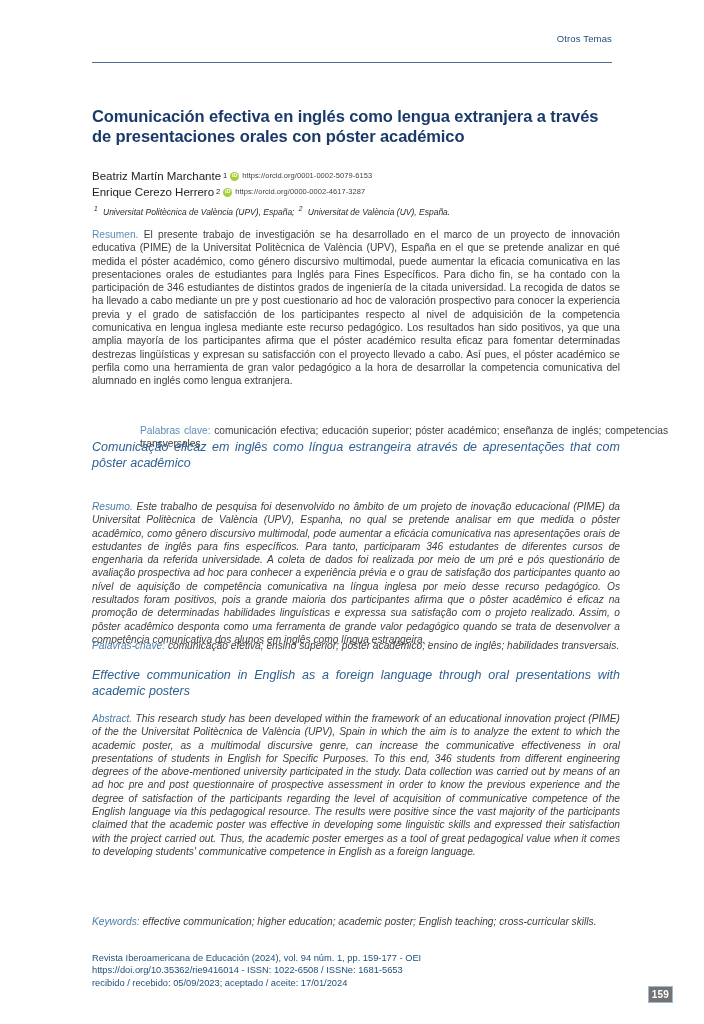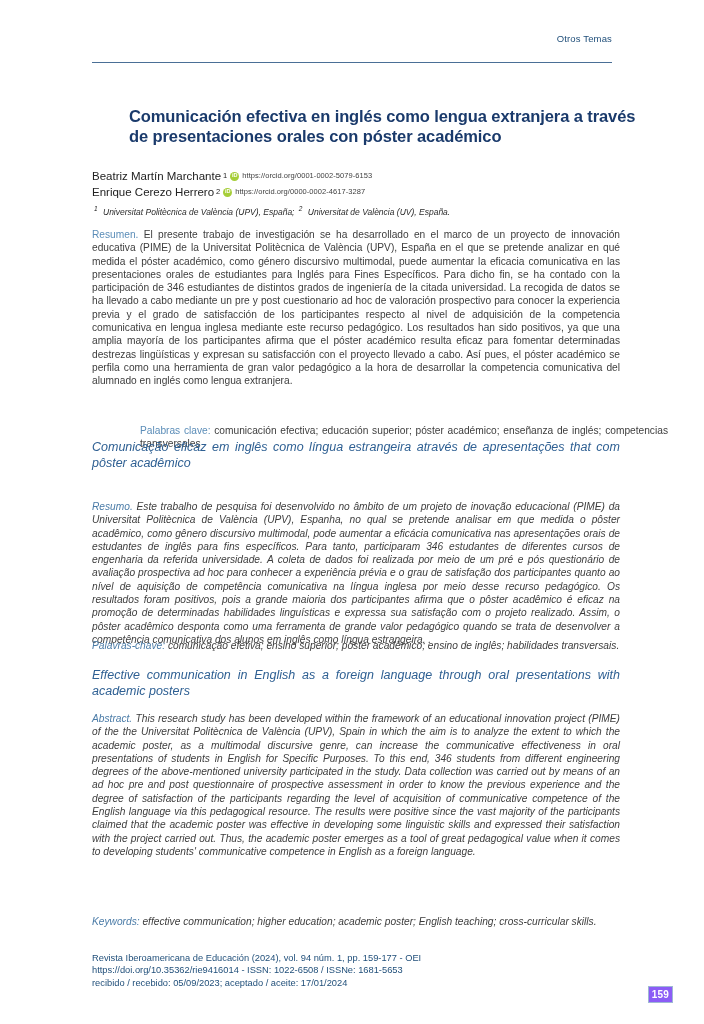--- a/index.html
+++ b/index.html
@@ -44,21 +44,20 @@
   .title {
     position: absolute;
     top: 106px;
     left: 92px;
     width: 528px;
     font-size: 16.5px;
     font-weight: bold;
     line-height: 20px;
     color: #1a3a6b;
     letter-spacing: -0.1px;
-    margin-left: 37px;
   }
 
   
   .authors {
     position: absolute;
     top: 168px;
     left: 92px;
     width: 528px;
   }
   .author-line {
@@ -172,21 +171,21 @@
   }
   .footer a, .footer .doi {
     color: #1f4e79;
   }
   .page-badge {
     position: absolute;
     top: 986px;
     left: 648px;
     width: 25px;
     height: 17px;
-    background: #8b5cf6;
+    background: #737373;
     border: 1.5px solid #9fb8d4;
     color: #ffffff;
     font-size: 10px;
     font-weight: bold;
     display: flex;
     align-items: center;
     justify-content: center;
     letter-spacing: 0.2px;
   }
 </style>

